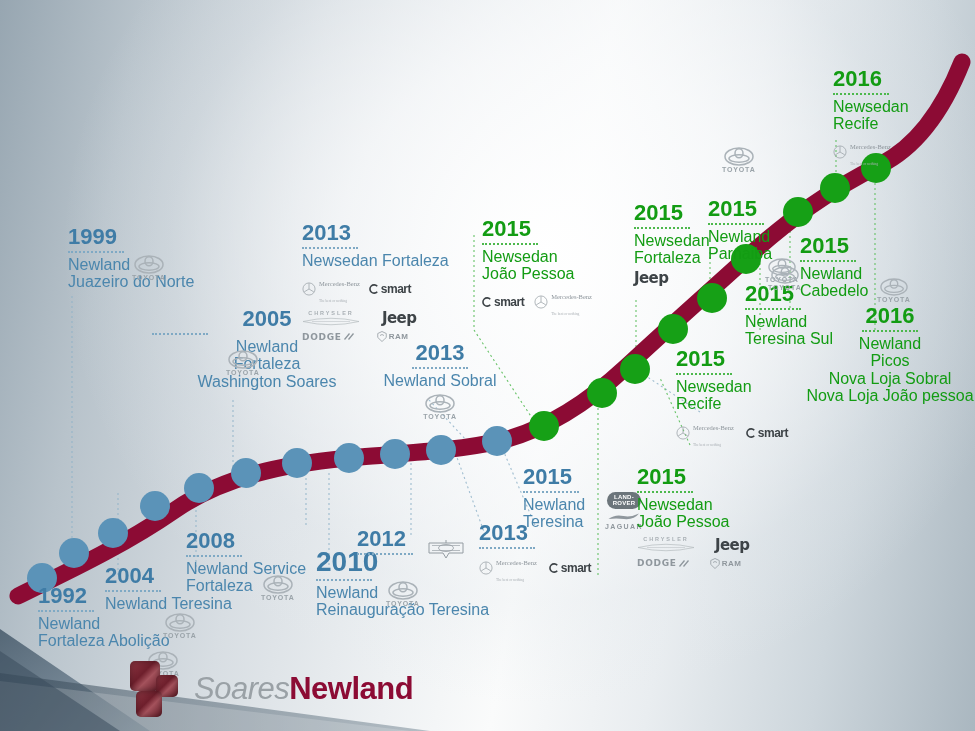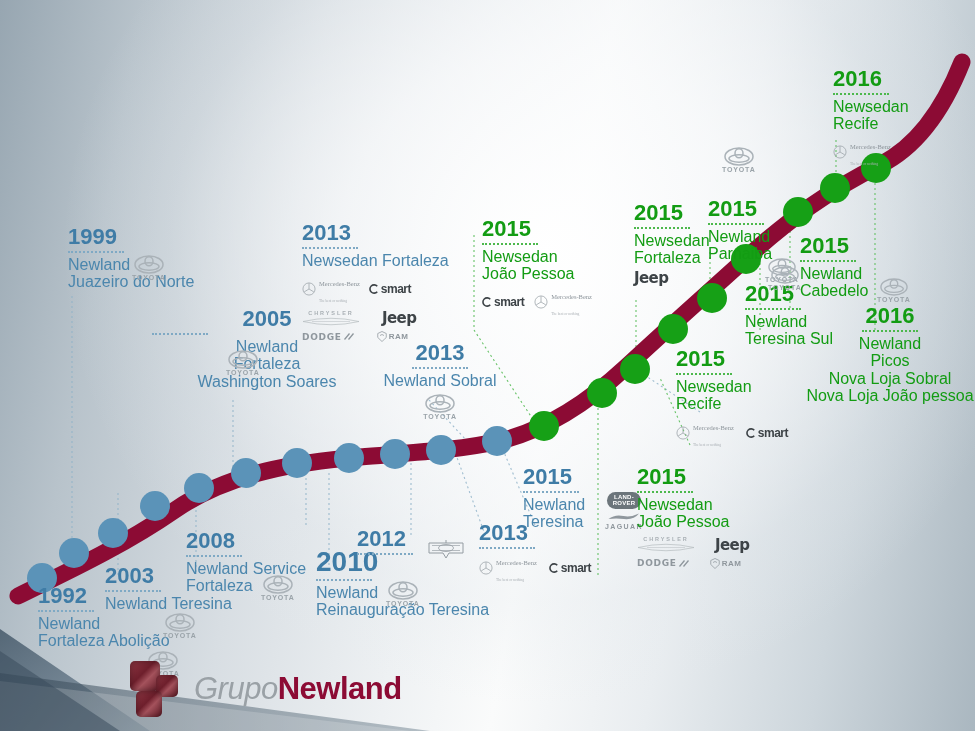--- a/index.html
+++ b/index.html
@@ -165,21 +165,21 @@
               <ellipse cx="30" cy="12.5" rx="8" ry="9"></ellipse>
           <ellipse cx="30" cy="23" rx="20" ry="7.5"></ellipse>
             </g>
           </svg>
         <span class="bg-lbl">TOYOTA</span>
       </span>
     </div>
   </div>
 
   <div class="tl-item blue ta-l" style="left:105px;top:565px;width:200px;">
-    <div class="yr" style="font-size:22px;">2003</div>
+    <div class="yr" style="font-size:22px;">2004</div>
     <div class="dashed" style="width:56px;"></div>
     <div class="ttl" style="font-size:16px;white-space:pre-line;">Newland Teresina</div>
     <div class="brands" style="margin-top:1px;margin-left:58px;">
       <span class="toyota">
         <svg width="30" height="19" viewBox="0 0 60 38">
             <g fill="none" stroke="#aab2b8" stroke-width="3">
           <ellipse cx="30" cy="19" rx="28" ry="17"></ellipse>
               <ellipse cx="30" cy="12.5" rx="8" ry="9"></ellipse>
           <ellipse cx="30" cy="23" rx="20" ry="7.5"></ellipse>
             </g>
@@ -592,16 +592,16 @@
       </span>
     </div>
   </div>
 
   <div class="logo-area">
     <div class="logo-mark">
       <div class="logo-sq lsq1"></div>
       <div class="logo-sq lsq2"></div>
       <div class="logo-sq lsq3"></div>
     </div>
-    <div class="logo-text"><span class="logo-grupo">Grupo</span><span class="logo-newland">Newland</span></div>
+    <div class="logo-text"><span class="logo-grupo">Soares</span><span class="logo-newland">Newland</span></div>
   </div>
 
 </div>
 
 </body></html>

